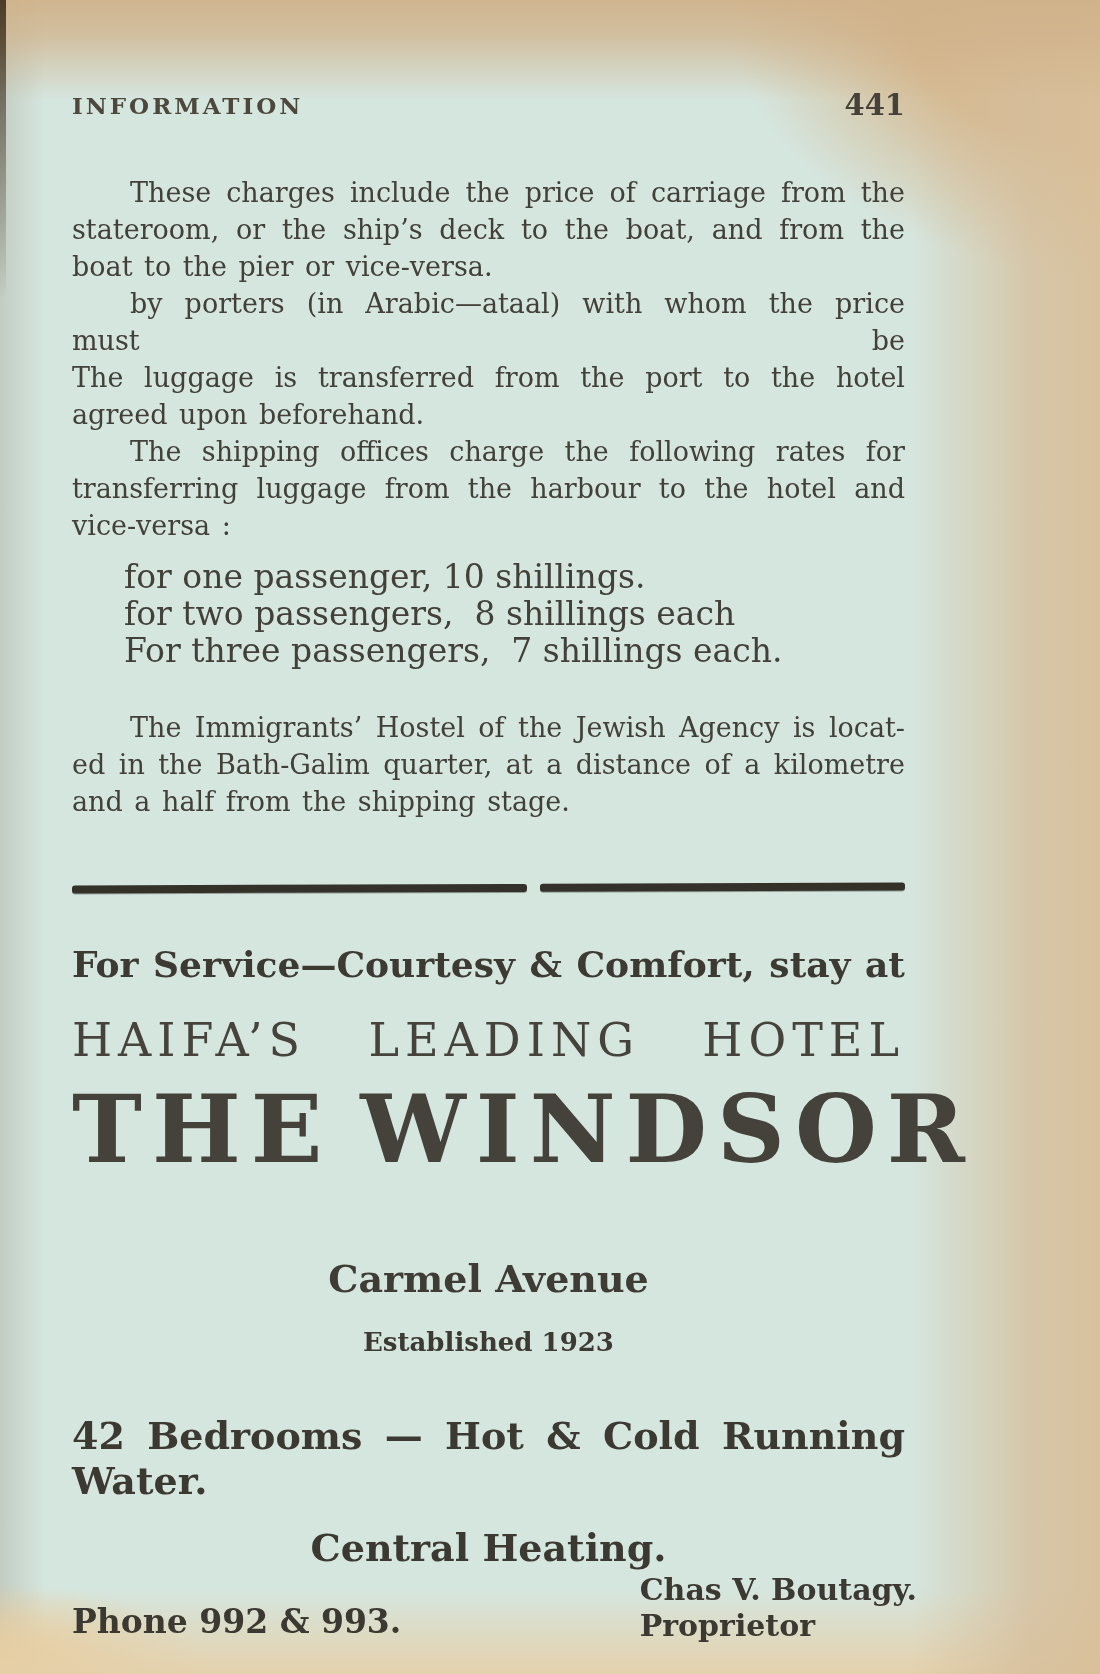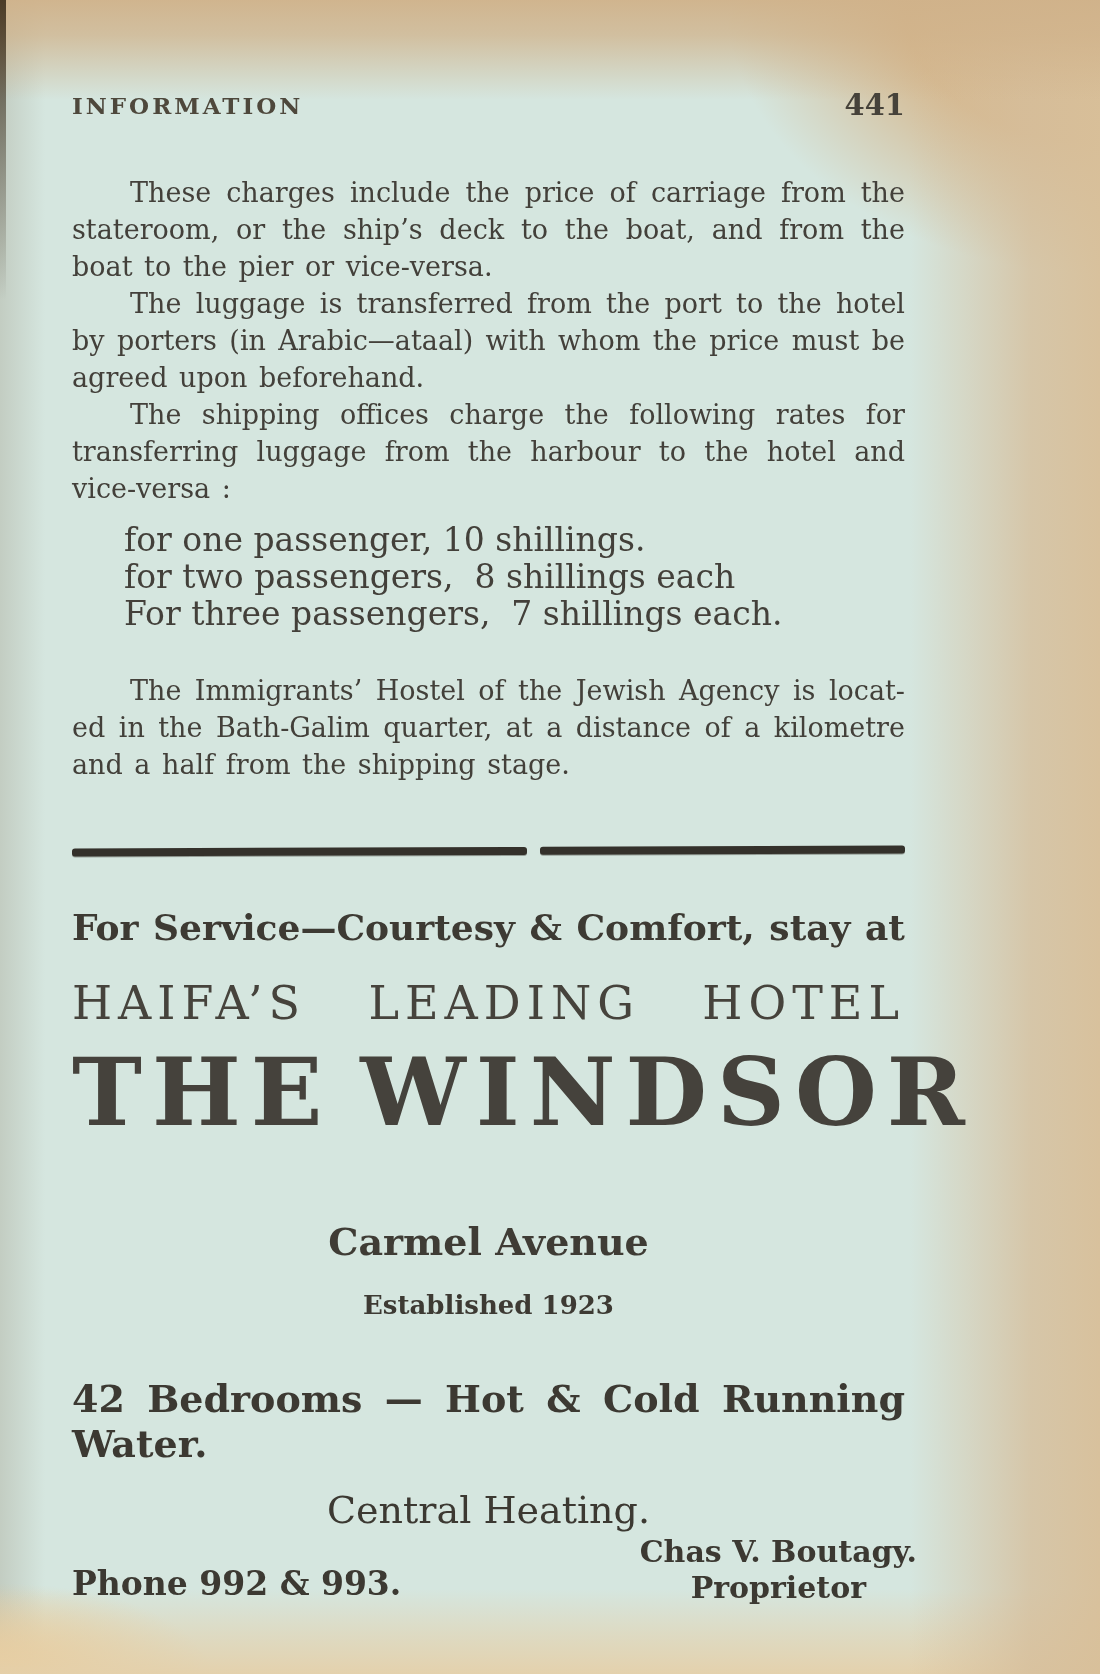--- a/index.html
+++ b/index.html
@@ -66,25 +66,25 @@
   .hotel-name{
     margin-top:14px;width:903px;display:flex;justify-content:space-between;
     font-size:94px;font-weight:bold;letter-spacing:10px;line-height:1;color:#45423c;
   }
   .address{margin-top:80px;text-align:center;font-size:38px;font-weight:bold;color:#3f3c35;}
   .established{margin-top:26px;text-align:center;font-size:26px;font-weight:bold;color:#3d3a33;}
   .features{
     margin-top:56px;font-size:38px;font-weight:bold;color:#3c3932;
     text-align:justify;text-align-last:justify;
   }
-  .central{margin-top:22px;text-align:center;font-size:38px;font-weight:normal;color:#3c3932;}
+  .central{margin-top:22px;text-align:center;font-size:38px;font-weight:bold;color:#3c3932;}
 
   .bottom-row{margin-top:2px;display:flex;justify-content:space-between;width:845px;}
   .phone{font-size:33px;font-weight:bold;padding-top:30px;color:#3c3932;}
-  .proprietor{text-align:center;font-size:30px;font-weight:bold;line-height:36px;color:#3c3932;}
+  .proprietor{text-align:left;font-size:30px;font-weight:bold;line-height:36px;color:#3c3932;}
 </style>
 </head>
 <body>
 
 <div class="page">
   <div class="edge-strip"></div>
 
   <div class="content">
 
     <div class="header">
@@ -92,22 +92,22 @@
       <span class="page-num">441</span>
     </div>
 
     <div class="para p1">
         <div class="line">These charges include the price of carriage from the</div>
         <div class="line">stateroom, or the ship’s deck to the boat, and from the</div>
         <div class="line">boat to the pier or vice-versa.</div>
       </div>
 
     <div class="para">
+        <div class="line">by porters (in Arabic—ataal) with whom the price must be</div>
         <div class="line">The luggage is transferred from the port to the hotel</div>
-        <div class="line">by porters (in Arabic—ataal) with whom the price must be</div>
         <div class="line">agreed upon beforehand.</div>
       </div>
 
     <div class="para">
         <div class="line">The shipping offices charge the following rates for</div>
         <div class="line">transferring luggage from the harbour to the hotel and</div>
         <div class="line">vice-versa :</div>
       </div>
 
     <div class="rates">

